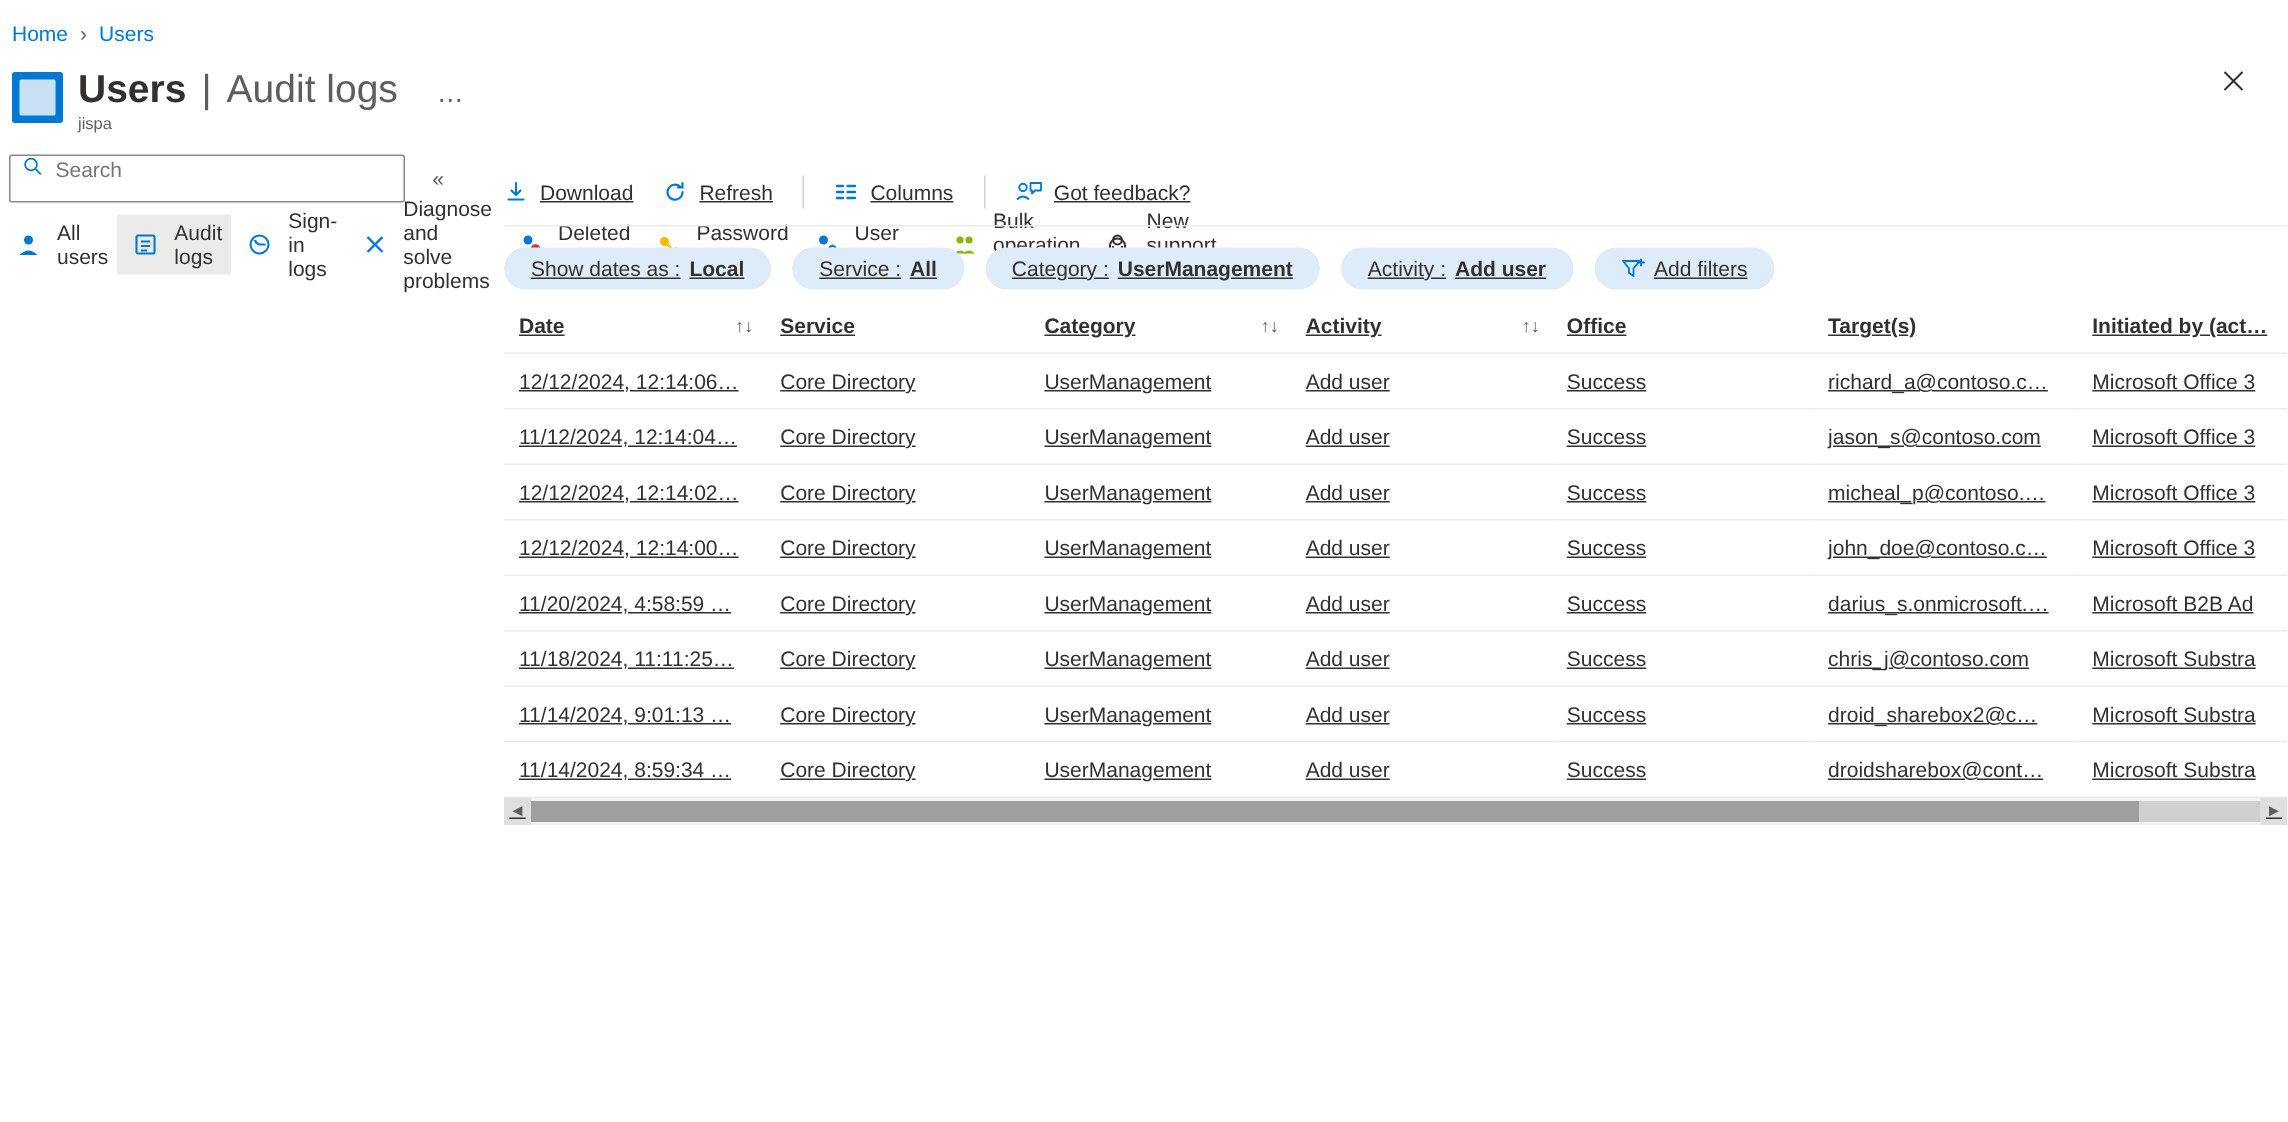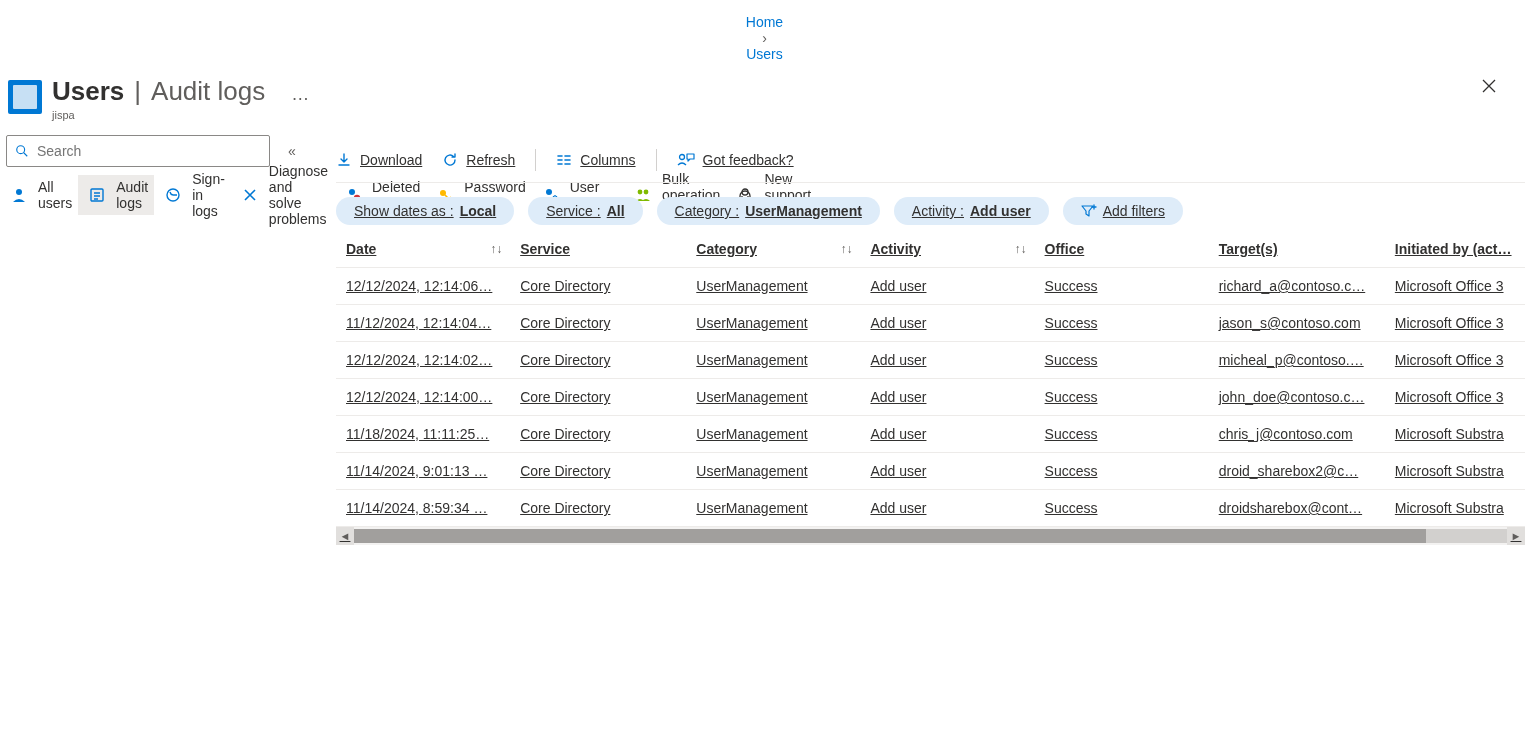--- a/index.html
+++ b/index.html
@@ -12,21 +12,20 @@
     width: 1525px; height: 748px;
     overflow: hidden;
   }
   a { text-decoration: none; }
 
   
   .breadcrumb {
     display: flex; align-items: center;
     padding: 14px 4px 8px 8px;
     font-size: 14px;
-    flex-direction: column;
   }
   .breadcrumb a { color: #0078d4; }
   .breadcrumb .sep { color: #605e5c; margin: 0 8px; }
 
   
   .page-header {
     display: flex; align-items: flex-start;
     padding: 6px 14px 10px 8px;
     position: relative;
   }
@@ -63,21 +62,21 @@
   .panes { display: flex; }
 
   
   .sidebar { width: 310px; flex: 0 0 auto; }
   .search-row {
     display: flex; align-items: center;
     padding: 4px 6px 8px 6px; gap: 10px;
   }
   .search-box {
     flex: 1;
-    display: flex; align-items: center;
+    display: flex; align-items: flex-start;
     border: 1px solid #8a8886;
     border-radius: 2px;
     height: 32px;
     padding: 0 8px;
     color: #605e5c;
   }
   .search-box input {
     border: none; outline: none;
     font-size: 14px; color: #323130;
     flex: 1; background: transparent;
@@ -472,20 +471,29 @@
             <tr>
               <td>12/12/2024, 12:14:00…</td>
               <td>Core Directory</td>
               <td>UserManagement</td>
               <td>Add user</td>
               <td>Success</td>
               <td>john_doe@contoso.c…</td>
               <td>Microsoft Office 3</td>
             </tr>
             <tr>
+              <td>11/20/2024, 4:58:59 …</td>
+              <td>Core Directory</td>
+              <td>UserManagement</td>
+              <td>Add user</td>
+              <td>Success</td>
+              <td>darius_s.onmicrosoft.…</td>
+              <td>Microsoft B2B Ad</td>
+            </tr>
+            <tr>
               <td>11/18/2024, 11:11:25…</td>
               <td>Core Directory</td>
               <td>UserManagement</td>
               <td>Add user</td>
               <td>Success</td>
               <td>chris_j@contoso.com</td>
               <td>Microsoft Substra</td>
             </tr>
             <tr>
               <td>11/14/2024, 9:01:13 …</td>

